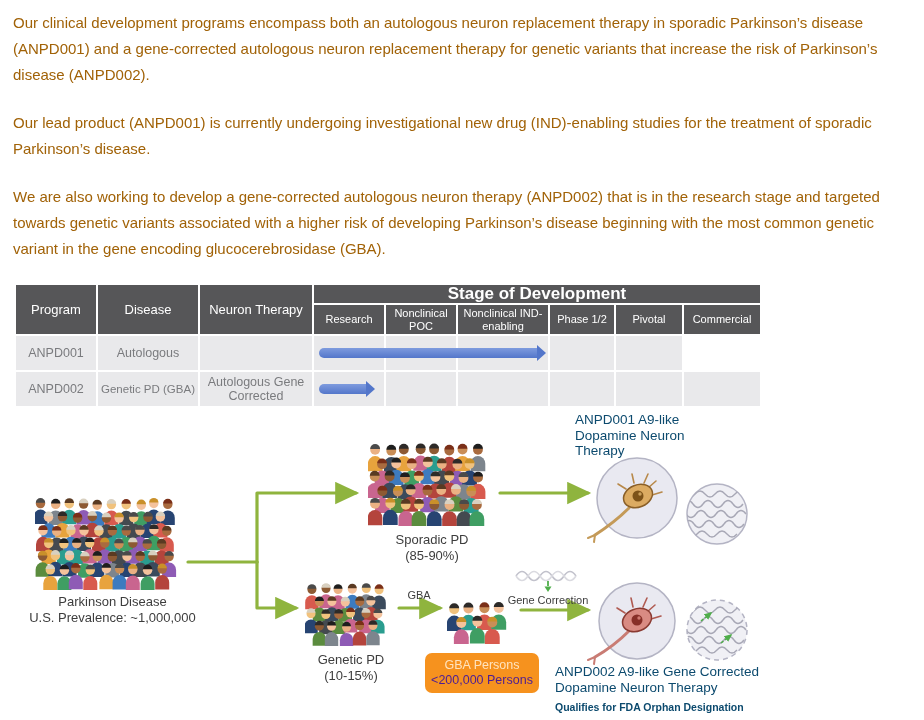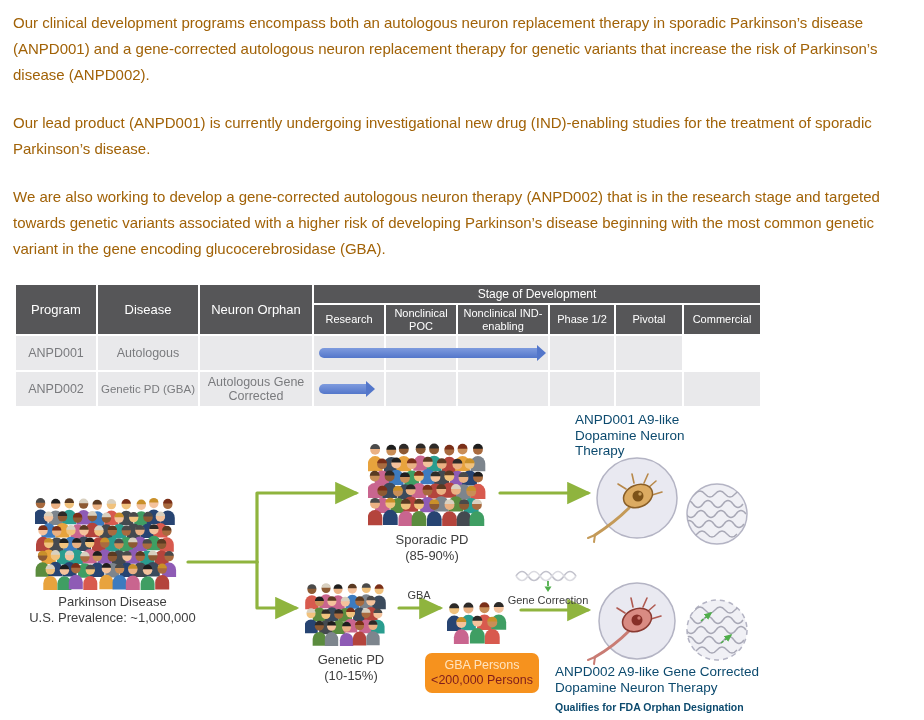--- a/index.html
+++ b/index.html
@@ -9,55 +9,55 @@
   .abs{position:absolute}
   .para{position:absolute;left:13px;width:900px;font-size:15px;line-height:26px;color:#a16207}
   #p1{top:10px}#p2{top:110px}#p3{top:184px}
 
   
   .dev-table{position:absolute;left:16px;top:285px;display:grid;
     grid-template-columns:80px 100px 112px 70px 70px 90px 64px 66px 76px;
     grid-template-rows:18px 29px 34px 34px;gap:2px;background:#fff}
   .th{background:#565658;color:#fff;display:flex;align-items:center;justify-content:center;text-align:center}
   .th-main{grid-row:1/3;font-size:13px;font-weight:500}
-  .th-stage-hdr{grid-column:4/10;grid-row:1;font-size:12px;font-weight:400}
+  .th-stage-hdr{grid-column:4/10;grid-row:1;font-size:17px;font-weight:700}
   .th-stage{grid-row:2;font-size:11px;line-height:12.5px;padding:0 3px}
   .td{background:#e9e9eb;color:#7a7b7e;display:flex;align-items:center;justify-content:center;
     text-align:center;font-size:12.5px;line-height:14px;padding:0 3px}
   .r1{grid-row:3}.r2{grid-row:4}
   .stage-track{position:absolute;left:298px;width:446px;height:34px;display:flex;align-items:center;pointer-events:none}
   .track1{top:51px}.track2{top:87px}
   .parrow{display:flex;align-items:center;margin-left:5px}
   .parrow .bar{height:10px;flex:1;border-radius:5px 0 0 5px;background:linear-gradient(180deg,#7e9bde,#5376ca)}
   .parrow .head{width:0;height:0;border-top:8px solid transparent;border-bottom:8px solid transparent;border-left:9px solid #5376ca}
 
   
   .dlabel{position:absolute;text-align:center;font-size:13px;line-height:16px;color:#3d3d3d}
   .dlabel.small{font-size:11px;line-height:13px}
   .title3{position:absolute;text-align:left;font-size:13.5px;line-height:15.5px;color:#0c4a6e}
   .sub-bold{font-size:10.5px;font-weight:bold;margin-top:3px}
   .gba-box{position:absolute;left:425px;top:653px;width:114px;height:40px;background:#f6921e;border-radius:7px;
     display:flex;flex-direction:column;align-items:center;justify-content:center;line-height:15px}
   .gba-box .l1{font-size:12.5px;color:#ffe3bd}
-  .gba-box .l2{font-size:12.5px;color:#7f1d1d}
+  .gba-box .l2{font-size:12.5px;color:#4c1d95}
   .crowd{position:absolute}
 </style>
 </head>
 <body>
 
 <div class="page">
 
   <p class="para" id="p1">Our clinical development programs encompass both an autologous neuron replacement therapy in sporadic Parkinson’s disease (ANPD001) and a gene-corrected autologous neuron replacement therapy for genetic variants that increase the risk of Parkinson’s disease (ANPD002).</p>
   <p class="para" id="p2">Our lead product (ANPD001) is currently undergoing investigational new drug (IND)-enabling studies for the treatment of sporadic Parkinson’s disease.</p>
   <p class="para" id="p3">We are also working to develop a gene-corrected autologous neuron therapy (ANPD002) that is in the research stage and targeted towards genetic variants associated with a higher risk of developing Parkinson’s disease beginning with the most common genetic variant in the gene encoding glucocerebrosidase (GBA).</p>
 
   <div class="dev-table">
     <div class="th th-main">Program</div>
     <div class="th th-main">Disease</div>
-    <div class="th th-main">Neuron Orphan</div>
+    <div class="th th-main">Neuron Therapy</div>
     <div class="th th-stage-hdr">Stage of Development</div>
     <div class="th th-stage">Research</div>
     <div class="th th-stage">Nonclinical POC</div>
     <div class="th th-stage">Nonclinical IND-enabling</div>
     <div class="th th-stage">Phase 1/2</div>
     <div class="th th-stage">Pivotal</div>
     <div class="th th-stage">Commercial</div>
 
     <div class="td r1">ANPD001</div>
     <div class="td r1">Autologous</div>

